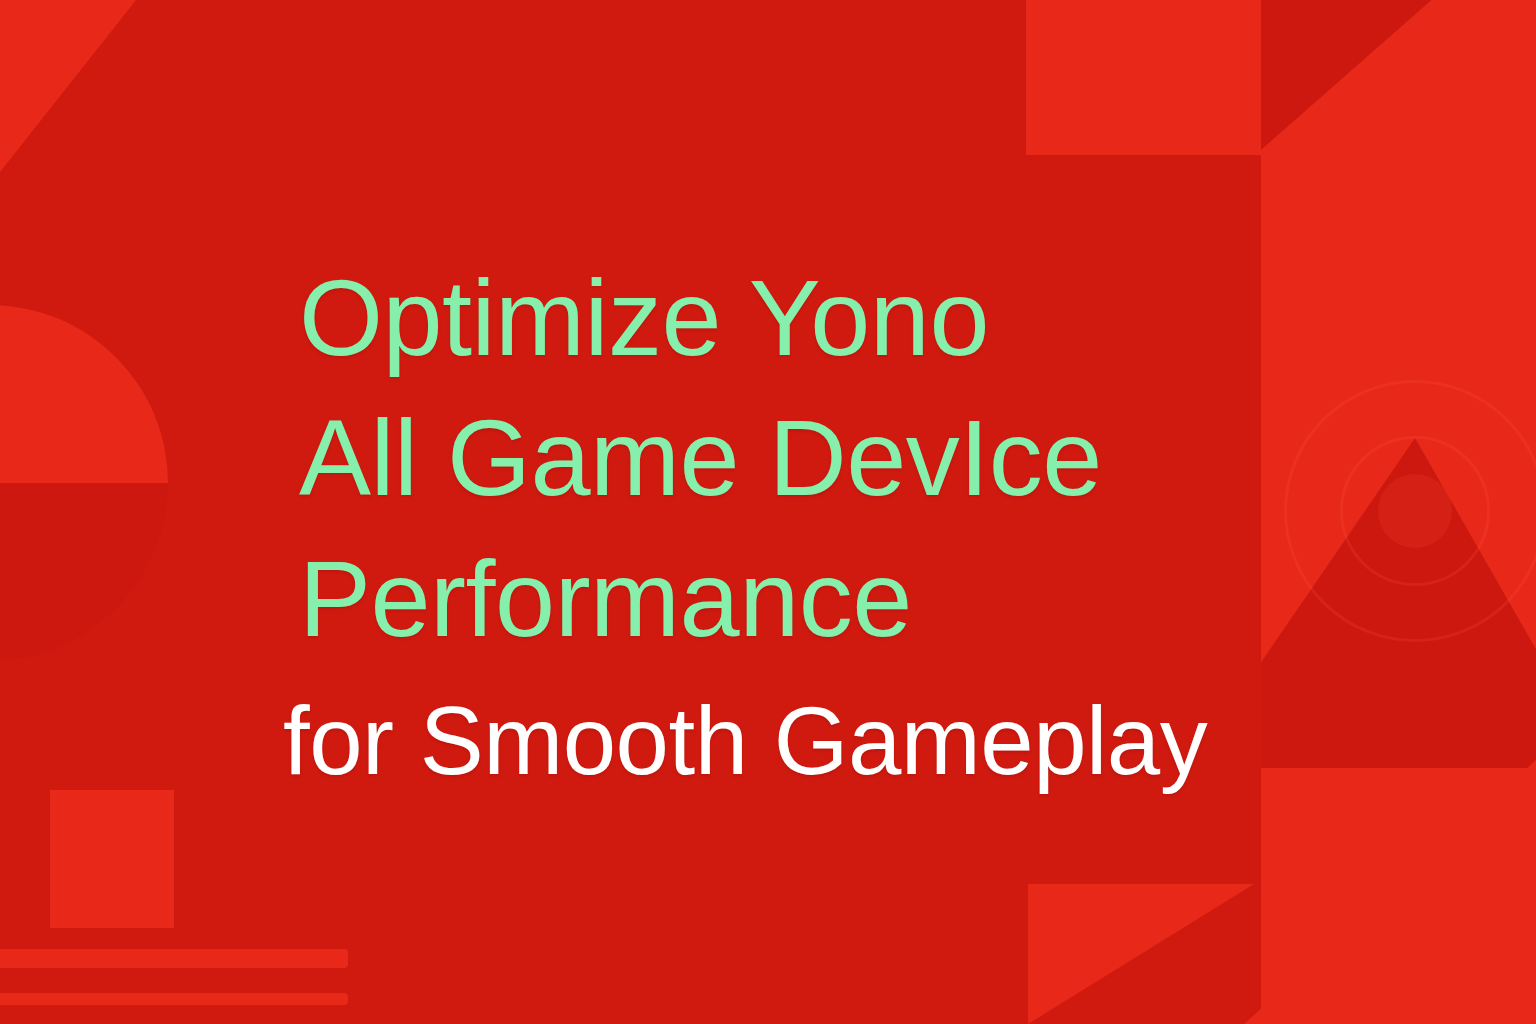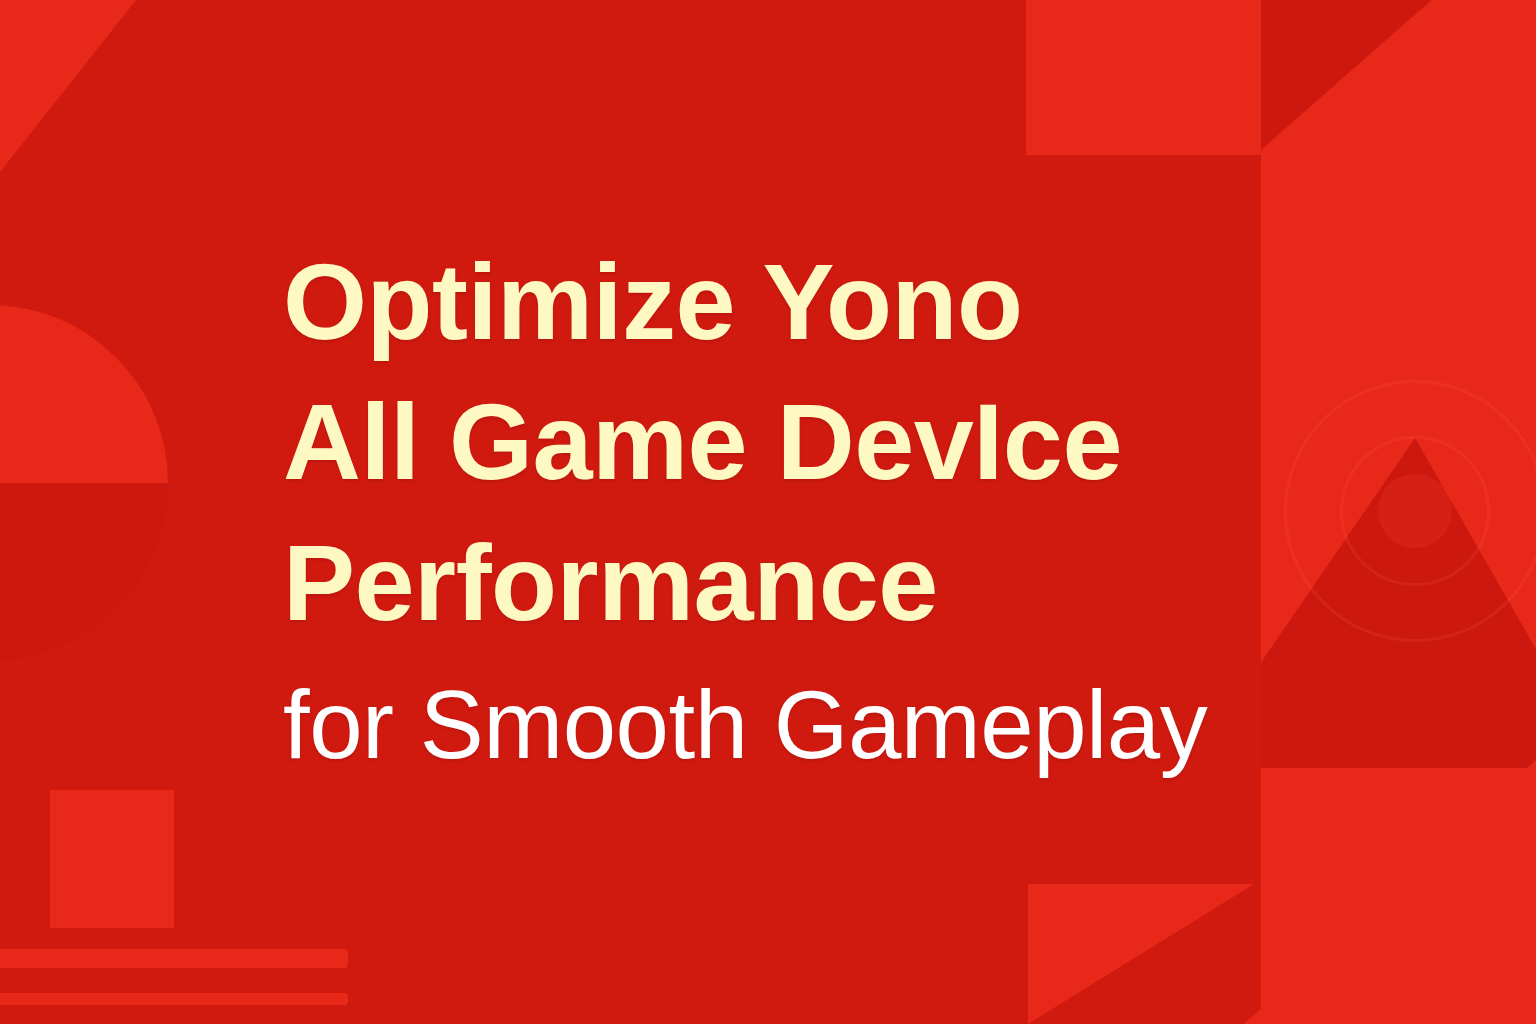--- a/index.html
+++ b/index.html
@@ -138,23 +138,23 @@
 
   
   .content {
     position: absolute;
     left: 283px;
     top: 232px;
     width: 980px;
   }
 
   .headline {
-    margin: 0;
-    color: #fef9c3;
-    font-weight: 700;
+    margin: 16px;
+    color: #86efac;
+    font-weight: 400;
     font-size: 108px;
     line-height: 1.3;
     letter-spacing: -0.5px;
     white-space: pre-line;
     text-shadow: 0 2px 3px rgba(120, 8, 0, 0.22);
   }
 
   .subhead {
     margin: 22px 0 0 0;
     color: #ffffff;

